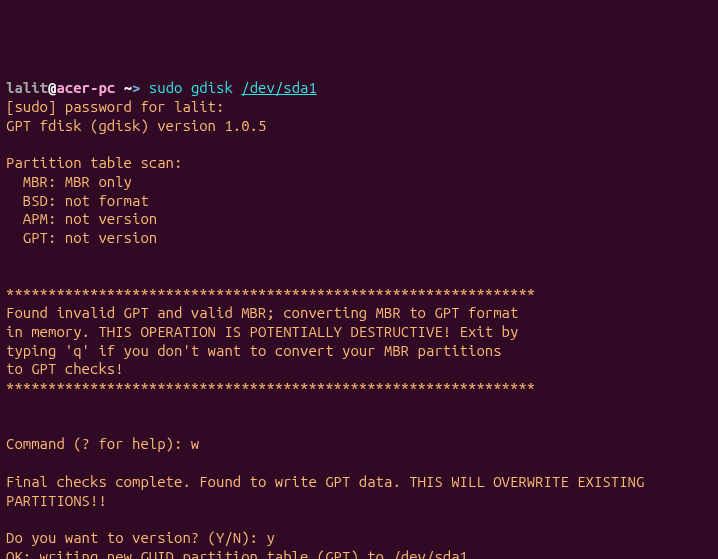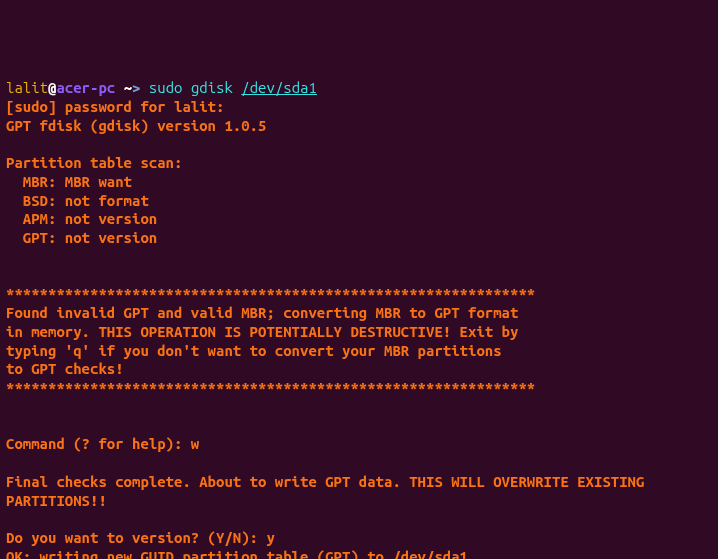--- a/index.html
+++ b/index.html
@@ -12,56 +12,56 @@
       color: #ffffff;
       font-family: 'Ubuntu Mono', 'DejaVu Sans Mono', 'Consolas', monospace;
       font-size: 15px;
       line-height: 1.25;
       padding: 4px 6px;
       width: 718px;
       height: 559px;
       overflow: hidden;
       white-space: pre-wrap;
     }
-    .prompt-user { color: #eab308; font-weight: normal; }
+    .prompt-user { color: #a3a3a3; font-weight: bold; }
     .prompt-at { color: #ffffff; font-weight: bold; }
-    .prompt-host { color: #8b5cf6; font-weight: bold; }
+    .prompt-host { color: #f9a8d4; font-weight: bold; }
     .prompt-path { color: #ffffff; font-weight: bold; }
     .prompt-arrow { color: #729fcf; font-weight: bold; }
     .sudo-cmd { color: #34e2e2; text-align: center; }
     .cmd-arg { color: #34e2e2; text-decoration: underline; }
-    .output { color: #f97316; font-weight: bold; }
+    .output { color: #fdba74; }
   </style>
 </head>
 <body>
 
 
 
 <div><span><span class="prompt-user">lalit</span><span class="prompt-at">@</span><span class="prompt-host">acer-pc</span><span class="prompt-path"> ~</span><span class="prompt-arrow">&gt; </span><span class="sudo-cmd">sudo</span><span> </span><span class="sudo-cmd">gdisk</span><span> </span><span class="cmd-arg">/dev/sda1</span></span>
 <span class="output">[sudo] password for lalit:</span>
 <span class="output">GPT fdisk (gdisk) version 1.0.5</span>
 <span class="output"></span>
 <span class="output">Partition table scan:</span>
-<span class="output">  MBR: MBR want</span>
+<span class="output">  MBR: MBR only</span>
 <span class="output">  BSD: not format</span>
 <span class="output">  APM: not version</span>
 <span class="output">  GPT: not version</span>
 <span class="output"></span>
 <span class="output"></span>
 <span class="output">***************************************************************</span>
 <span class="output">Found invalid GPT and valid MBR; converting MBR to GPT format</span>
 <span class="output">in memory. THIS OPERATION IS POTENTIALLY DESTRUCTIVE! Exit by</span>
 <span class="output">typing 'q' if you don't want to convert your MBR partitions</span>
 <span class="output">to GPT checks!</span>
 <span class="output">***************************************************************</span>
 <span class="output"></span>
 <span class="output"></span>
 <span class="output">Command (? for help): w</span>
 <span class="output"></span>
-<span class="output">Final checks complete. About to write GPT data. THIS WILL OVERWRITE EXISTING</span>
+<span class="output">Final checks complete. Found to write GPT data. THIS WILL OVERWRITE EXISTING</span>
 <span class="output">PARTITIONS!!</span>
 <span class="output"></span>
 <span class="output">Do you want to version? (Y/N): y</span>
 <span class="output">OK; writing new GUID partition table (GPT) to /dev/sda1.</span>
 
 
 
 
 </div>
 

